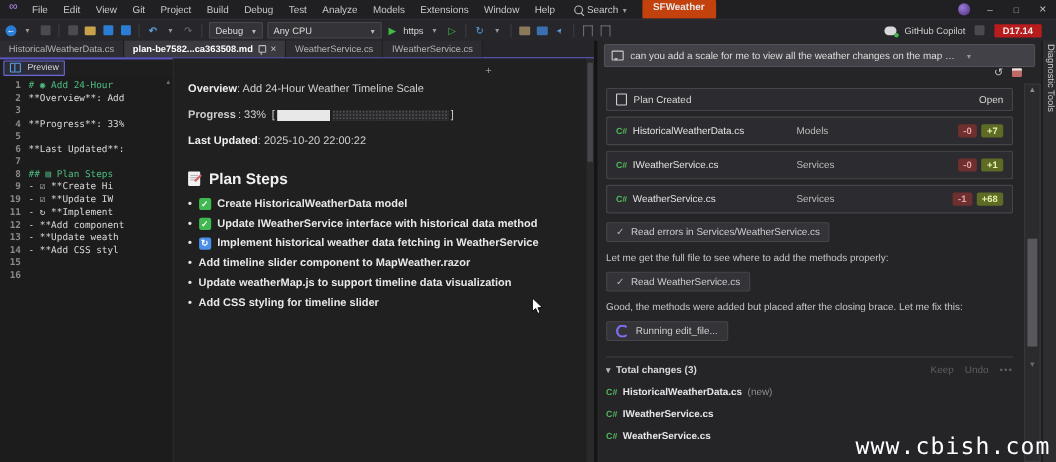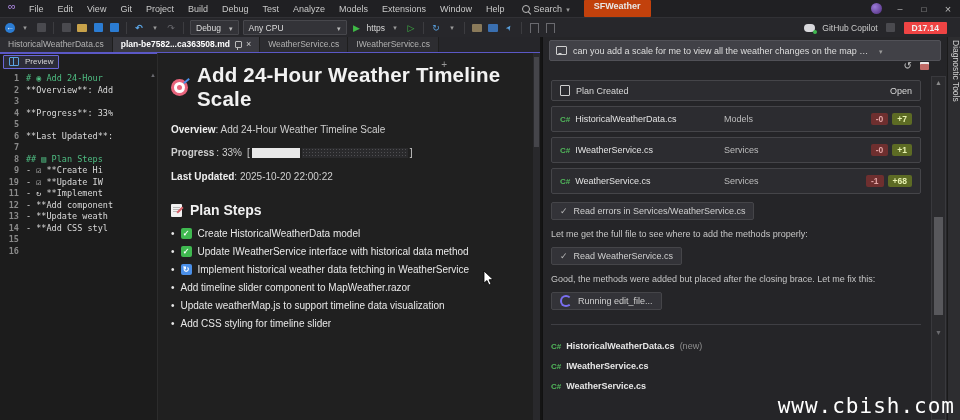--- a/index.html
+++ b/index.html
@@ -42,21 +42,21 @@
   .dd .i-caret::after{color:#bbb}
   .i-play{color:#3fba46}.i-play::after{content:"▶"}
   .i-playo{color:#3fba46}.i-playo::after{content:"▷"}
   .i-refresh{color:#5aa2e0}.i-refresh::after{content:"↻"}
   .i-monitor{width:10px;height:8px;background:#3a6fb0;border-radius:1px}
   .i-pointer{color:#5aa2e0}.i-pointer::after{content:"➤";font-size:7px;display:inline-block;transform:rotate(-55deg)}
   .i-flag{width:7px;height:9px;border:1px solid #6a6a6f;border-bottom:none}
   .tb2-right{margin-left:auto;display:flex;align-items:center;gap:7px;padding-right:8px}
   .copilot-ic{width:11px;height:8px;background:#d8d8dc;border-radius:4px;position:relative}
   .copilot-ic::after{content:"";position:absolute;right:-2px;bottom:-2px;width:4px;height:4px;border-radius:50%;background:#3fb950}
-  .ver-badge{background:#ef4444;color:#f0f0f0;font-weight:bold;padding:1px 8px;border-radius:1px}
+  .ver-badge{background:#b91c1c;color:#f0f0f0;font-weight:bold;padding:1px 8px;border-radius:1px}
 
   
   .main{position:absolute;top:36px;left:0;right:0;bottom:0;display:flex}
 
   
   .docgroup{width:540px;position:relative;flex:none;background:#1e1e1e;border-right:2px solid #141414}
   .tabstrip{height:16px;background:#26262a;display:flex;border-bottom:2px solid #5b58c6}
   .tab{padding:0 8px;font-size:8.5px;display:flex;align-items:center;gap:5px;background:#2d2d31;
        color:#b2b2b2;border-right:1px solid #1e1e1e;white-space:nowrap}
   .tab.active{background:#3a3a40;color:#fff;font-weight:bold}
@@ -96,21 +96,21 @@
   .progress-wrap{display:flex;align-items:flex-end;gap:2px;margin-top:12px;font-size:10px;color:#cfcfcf}
   .bar-fill{width:48px;height:10px;background:#e8e8e8;flex:none}
   .bar-hatch{width:106px;height:10px;flex:none;
              background:radial-gradient(#4f4f52 34%,transparent 36%) 0 0/3px 3px #2a2a2c}
   .pv-h2{display:flex;align-items:center;gap:8px;color:#f0f0f0;font-size:14px;font-weight:bold;margin-top:20px}
   .memo-ic{width:11px;height:13px;background:#f2f2f2;border-radius:1px;position:relative;flex:none}
   .memo-ic::after{content:"";position:absolute;left:2px;right:2px;top:3px;height:1px;background:#b8b8b8;
                   box-shadow:0 2px 0 #b8b8b8,0 4px 0 #b8b8b8}
   .memo-ic::before{content:"";position:absolute;width:8px;height:2px;background:#d8626a;transform:rotate(-45deg);
                    right:-2px;top:5px;z-index:1}
-  .steps{list-style:none;margin:10px 0 0 0;padding:0;font-size:10px;font-weight:normal;color:#e8e8e8}
+  .steps{list-style:none;margin:10px 0 0 0;padding:0;font-size:10px;font-weight:bold;color:#e8e8e8}
   .steps li{display:flex;align-items:center;gap:6px;margin-bottom:7px}
   .bullet{color:#e8e8e8;font-size:10px;flex:none}
   .bullet::after{content:"•"}
   .step-ic{display:none;width:11px;height:11px;border-radius:2px;flex:none;
            align-items:center;justify-content:center;font-size:8px;color:#fff;font-weight:bold}
   .step-ic.check{display:flex;background:#3fb950}
   .step-ic.check::after{content:"✓"}
   .step-ic.prog{display:flex;background:#4a8fe8}
   .step-ic.prog::after{content:"↻"}
   .pv-scroll{position:absolute;right:0;top:17px;width:7px;bottom:0;background:#29292c}
@@ -406,26 +406,20 @@
             <span class="ln">16</span>
             <span class="ct"></span>
           </div>
 
       </div>
       <span class="ed-scroll"></span>
     </div>
 
     <div class="preview">
       <span class="pv-plus"></span>
-      <div class="pv-h1">
-        <span class="target-ic">
-            <span class="dart"></span>
-          </span>
-        <span>Add 24-Hour Weather Timeline Scale</span>
-      </div>
       <div class="pv-line">
         <b>Overview</b><span>: Add 24-Hour Weather Timeline Scale</span>
       </div>
       <div class="progress-wrap">
         <b>Progress</b>
         <span>: 33%</span>
         <span style="margin-left:3px">[</span>
         <span class="bar-fill"></span>
         <span class="bar-hatch"></span>
         <span>]</span>
@@ -543,20 +537,29 @@
       </span></div>
 
       <div class="msg">Good, the methods were added but placed after the closing brace. Let me fix this:</div>
 
       <div><span class="chip">
         <span class="spinner"></span>
         <span>Running edit_file...</span>
       </span></div>
 
       <div class="total-sec">
+        <div class="total-head">
+          <span class="th-caret"></span>
+          <span>Total changes (3)</span>
+          <span class="total-actions">
+            <span>Keep</span>
+            <span>Undo</span>
+            <span class="i-dots"></span>
+          </span>
+        </div>
 
           <div class="total-row">
             <span class="cs-ic"></span>
             <span class="tr-name">HistoricalWeatherData.cs</span>
             <span class="tr-note">(new)</span>
           </div>
 
           <div class="total-row">
             <span class="cs-ic"></span>
             <span class="tr-name">IWeatherService.cs</span>

